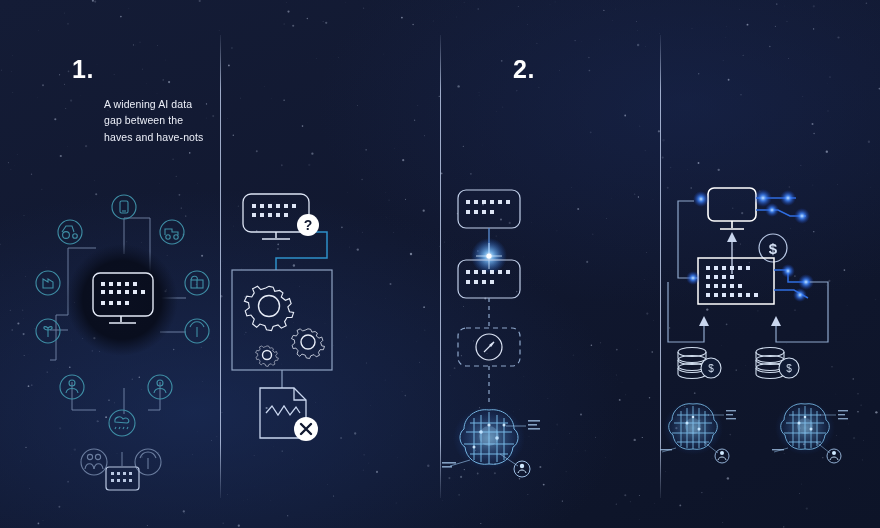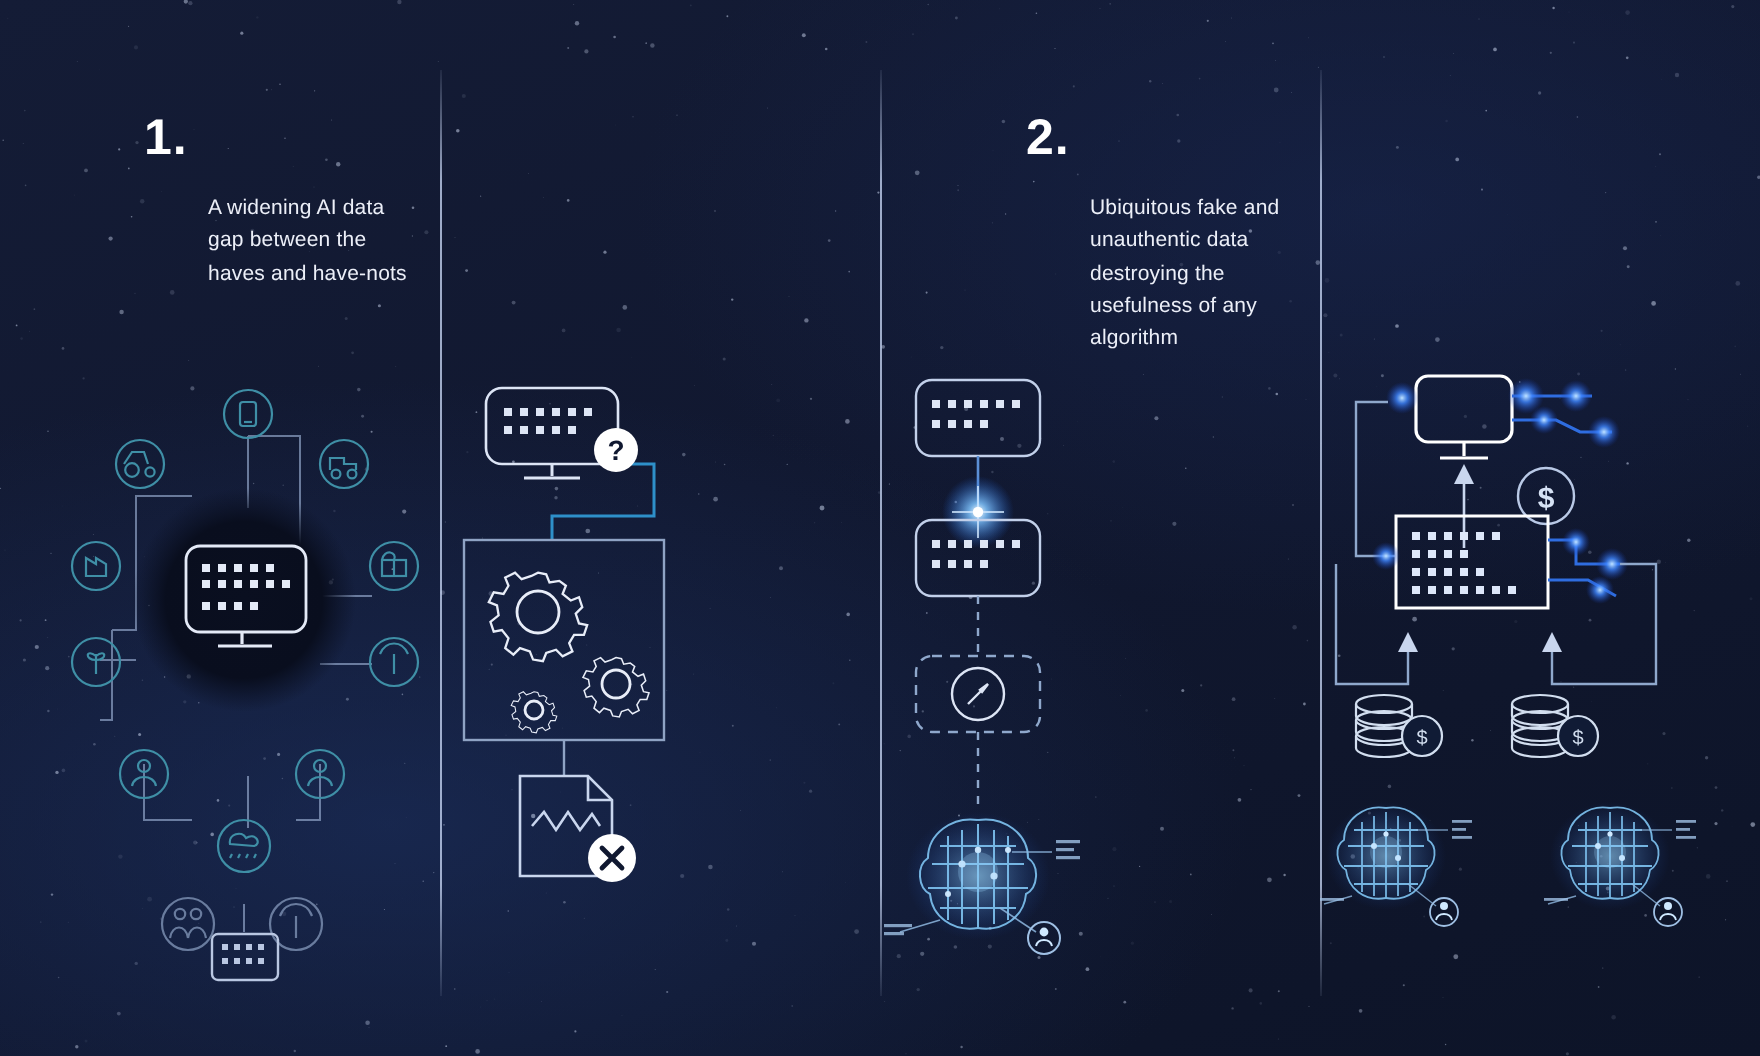--- a/index.html
+++ b/index.html
@@ -736,21 +736,20 @@
               <rect x="129" y="309" width="3" height="3"></rect>
           </g>
         </g>
       </svg>
     </div>
   </div>
 
   <div class="panel p2">
     <div class="divider"></div>
     <div class="num">2.</div>
-    <div class="desc">Ubiquitous fake and unauthentic data destroying the usefulness of any algorithm</div>
     <div class="art">
       <svg width="220" height="320" viewBox="0 0 220 320">
         <g>
           <rect x="23" y="24" width="66" height="38" rx="8" fill="none" stroke="#dde5f5" stroke-width="1.3"></rect>
           <g fill="#dde5f5">
             <rect x="32" y="34" width="4" height="4"></rect>
               <rect x="40" y="34" width="4" height="4"></rect>
             <rect x="48" y="34" width="4" height="4"></rect>
               <rect x="56" y="34" width="4" height="4"></rect>
             <rect x="64" y="34" width="4" height="4"></rect>

